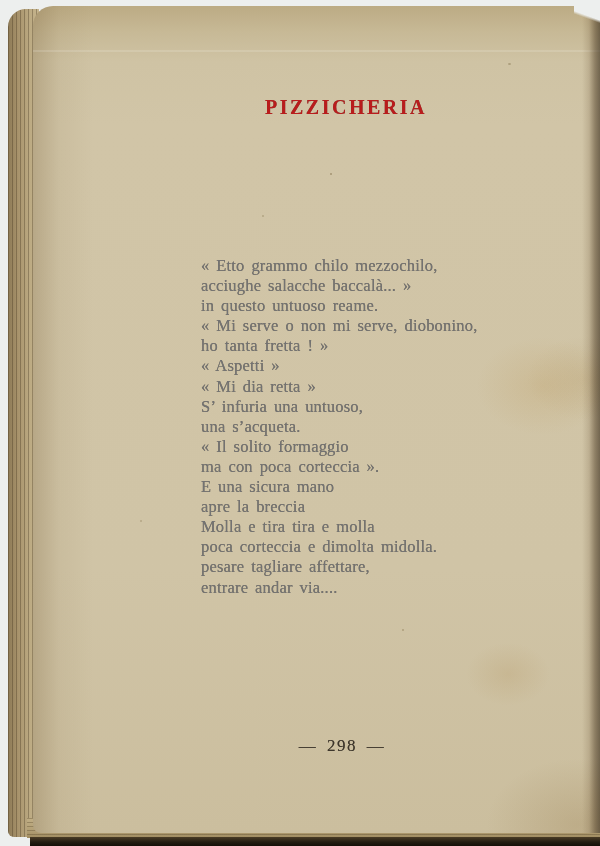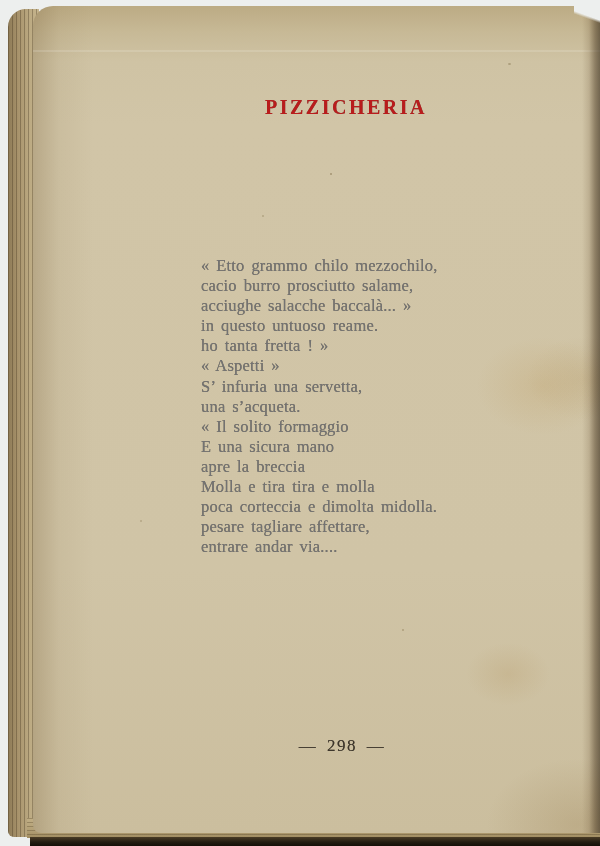--- a/index.html
+++ b/index.html
@@ -115,28 +115,30 @@
 
   <div class="paper">
     <div class="right-shadow"></div>
     <div class="corner-wedge"></div>
   </div>
 
   <h1 class="title">PIZZICHERIA</h1>
 
   <div class="poem">
     <div class="line">« Etto grammo chilo mezzochilo,</div>
-    <div class="line">cacio burro prosciutto salame,</div>
     <div class="line">acciughe salacche baccalà... »</div>
     <div class="line">in questo untuoso reame.</div>
+    <div class="line">« Mi serve o non mi serve, diobonino,</div>
     <div class="line">ho tanta fretta ! »</div>
     <div class="line">« Aspetti »</div>
-    <div class="line">S’ infuria una servetta,</div>
+    <div class="line">« Mi dia retta »</div>
+    <div class="line">S’ infuria una untuoso,</div>
     <div class="line">una s’acqueta.</div>
     <div class="line">« Il solito formaggio</div>
+    <div class="line">ma con poca corteccia ».</div>
     <div class="line">E una sicura mano</div>
     <div class="line">apre la breccia</div>
     <div class="line">Molla e tira tira e molla</div>
     <div class="line">poca corteccia e dimolta midolla.</div>
     <div class="line">pesare tagliare affettare,</div>
     <div class="line">entrare andar via....</div>
   </div>
 
   <div class="pagenum">— 298 —</div>
 

